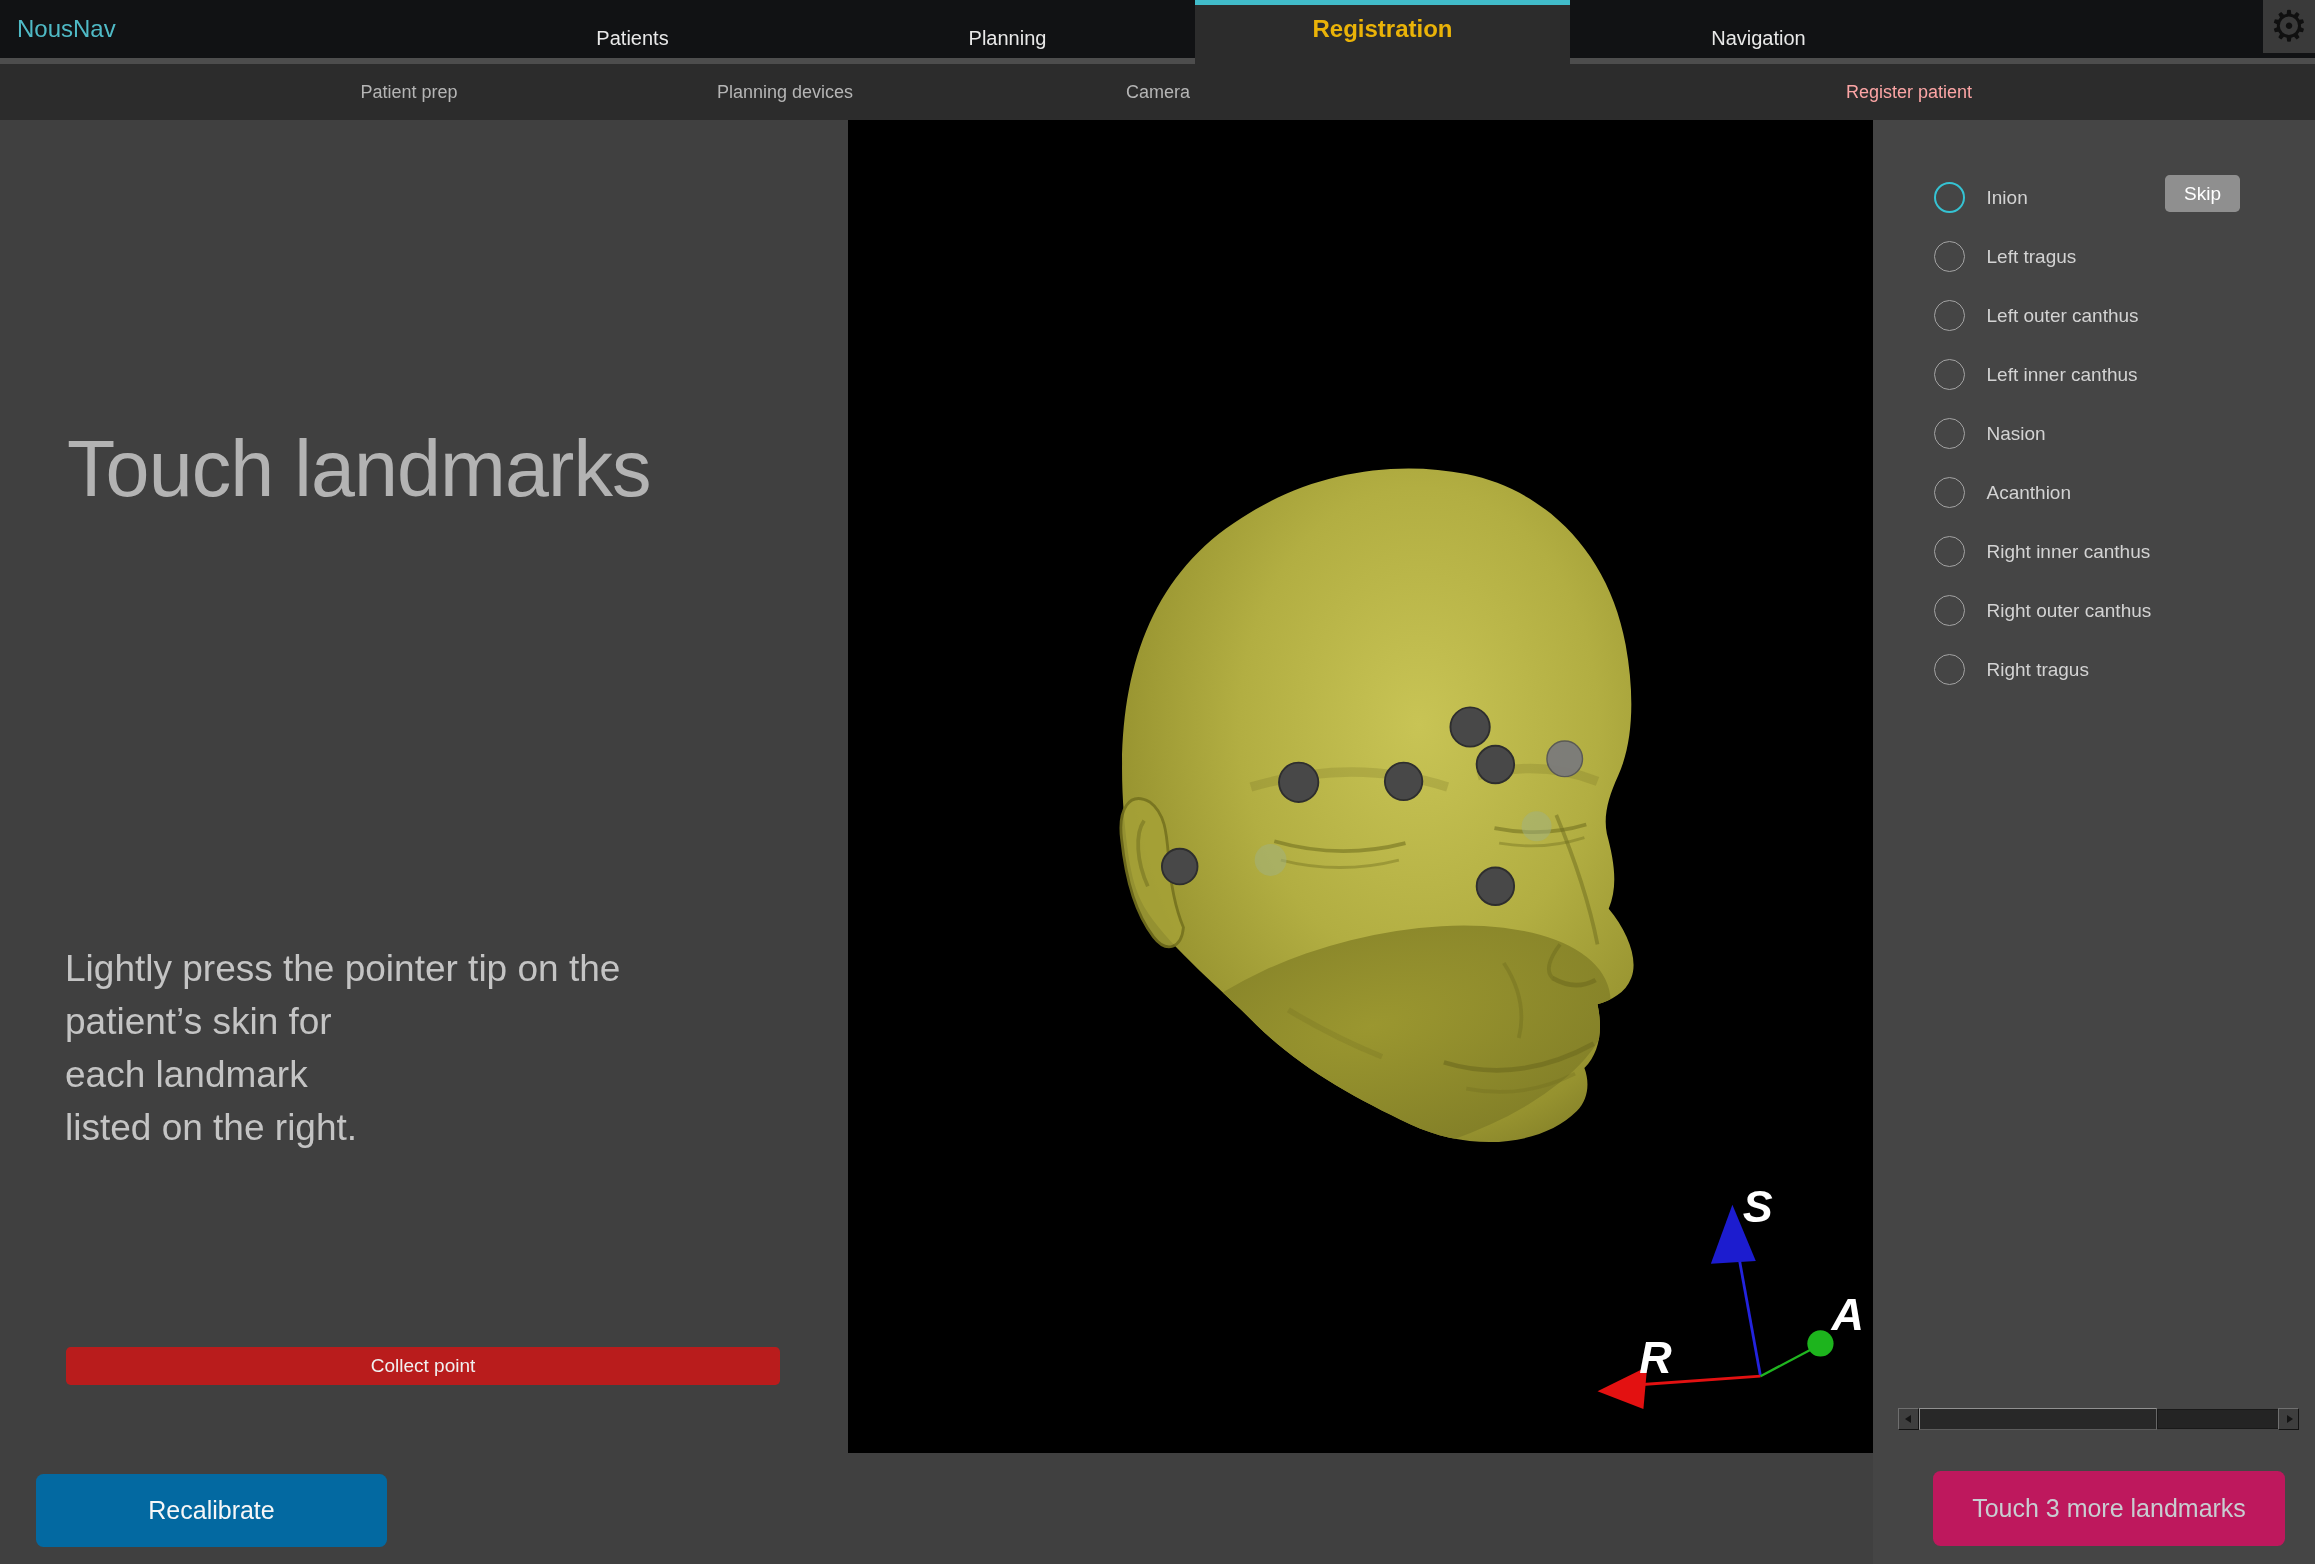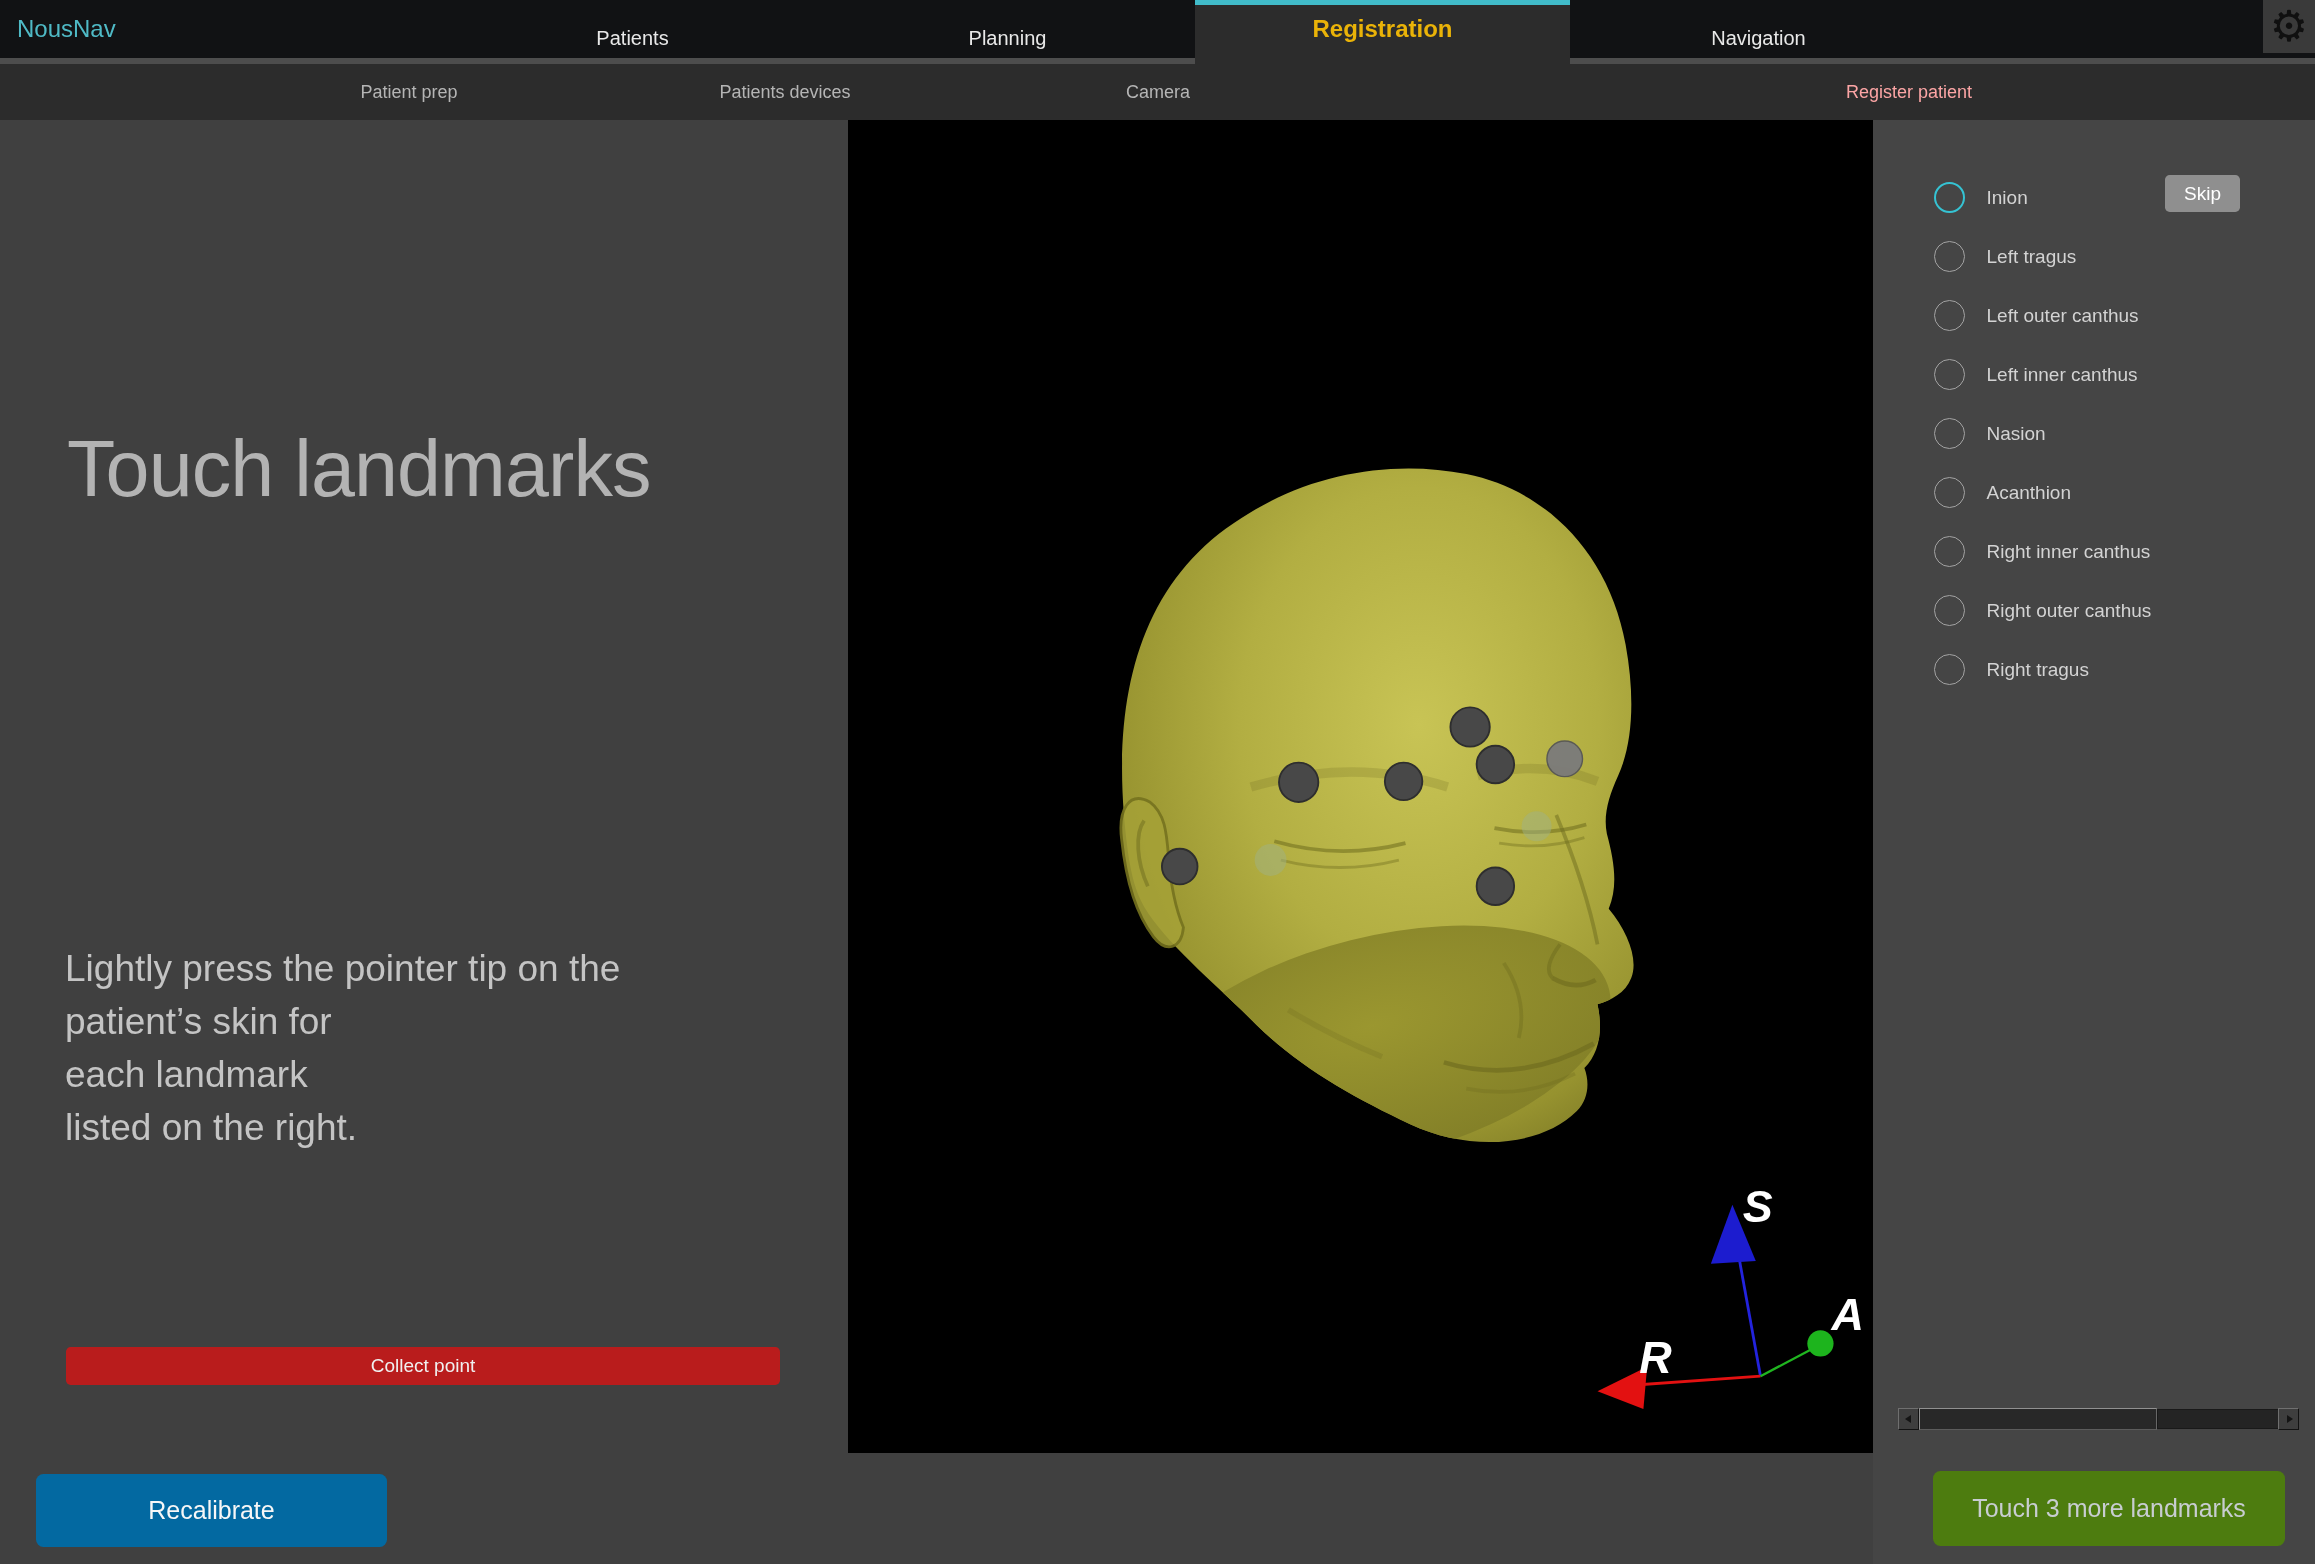--- a/index.html
+++ b/index.html
@@ -66,21 +66,21 @@
     background:#b91c1c;border-radius:4.7px;color:#f0f0f0;font-size:19px;
   }
 
   
   .btn-recalibrate{
     position:absolute;left:36px;top:1474px;width:351px;height:73px;
     background:#0369a1;border-radius:7.5px;color:#f7f7f7;font-size:25px;
   }
   .btn-progress{
     position:absolute;left:1933px;top:1471px;width:352px;height:75px;
-    background:#4d7c0f;border-radius:7.5px;color:#c8cdd1;font-size:25px;
+    background:#be185d;border-radius:7.5px;color:#c8cdd1;font-size:25px;
   }
 
   
   .btn-skip{
     position:absolute;left:2165px;top:175px;width:75px;height:37px;
     background:#8f8f8f;border-radius:4.7px;color:#ffffff;font-size:19px;
   }
   .landmark-list{
     position:absolute;left:1934px;top:182px;
     display:flex;flex-direction:column;gap:28px;
@@ -208,21 +208,21 @@
     <div class="tab" style="left: 820px;">Planning</div>
     <div class="tab active" style="left: 1195px;">Registration</div>
     <div class="tab" style="left: 1571px;">Navigation</div>
   </nav>
 <div class="gear-btn">
   <span class="gear-glyph">⚙</span>
 </div>
 
 <nav class="subnav" id="subnav">
     <div class="subnav-item" style="left: 409px;">Patient prep</div>
-    <div class="subnav-item" style="left: 785px;">Patients devices</div>
+    <div class="subnav-item" style="left: 785px;">Planning devices</div>
     <div class="subnav-item" style="left: 1158px;">Camera</div>
     <div class="subnav-item" style="left: 1534px;">Calibrate</div>
     <div class="subnav-item active" style="left: 1909px;">Register patient</div>
   </nav>
 
 <h1 class="page-title">Touch landmarks</h1>
 <p class="instructions">Lightly press the pointer tip on the
 patient’s skin for
 each landmark
 listed on the right.</p>

